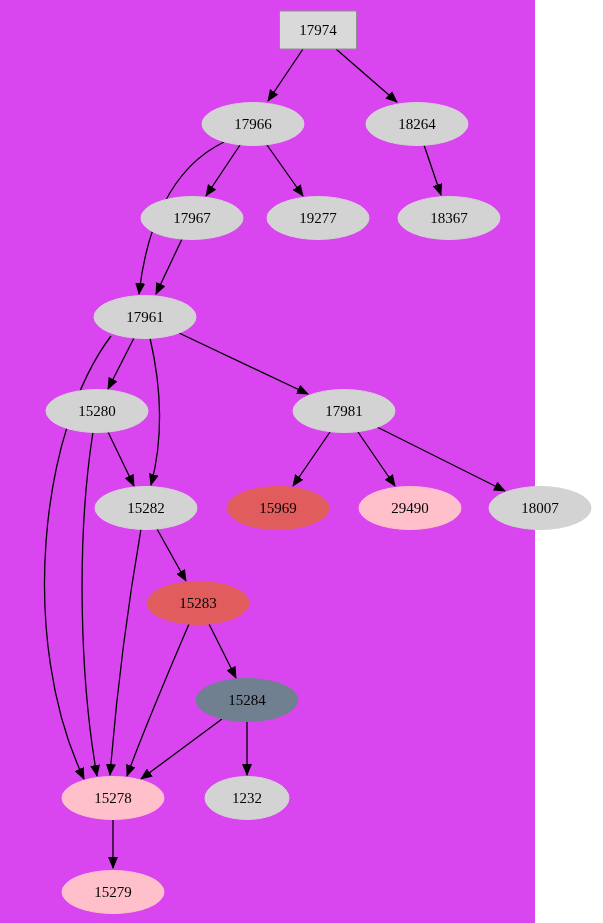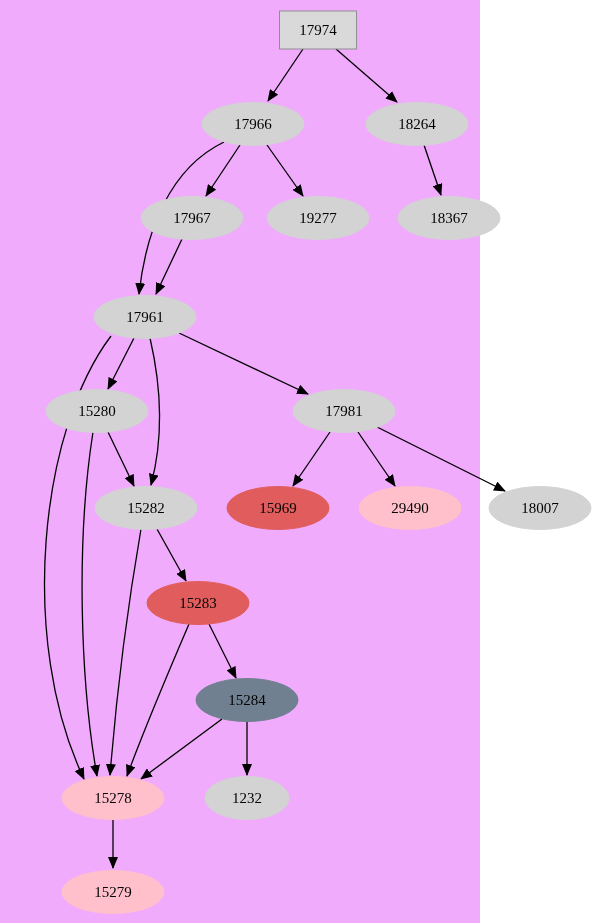--- a/index.html
+++ b/index.html
@@ -1,24 +1,24 @@
 <!DOCTYPE html>
 <html><head>
 <meta charset="utf-8">
 <style>
   html, body {
     margin: 0;
     padding: 0;
     background: #ffffff;
   }
   #canvas {
-    width: 480px;
+    width: 535px;
     height: 923px;
     position: relative;
-    background: #f0abfc;
+    background: #d946ef;
   }
   #graph-svg {
     display: block;
   }
   #graph-svg text {
     font-family: "Liberation Serif", "DejaVu Serif", serif;
     font-size: 15px;
   }
 </style>
 </head>

